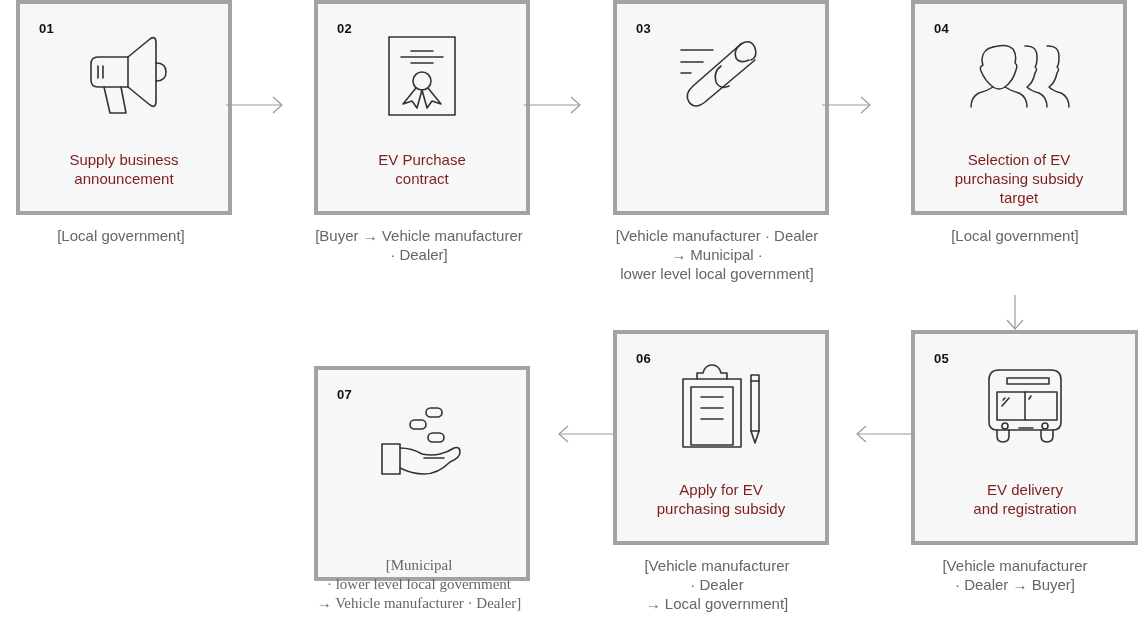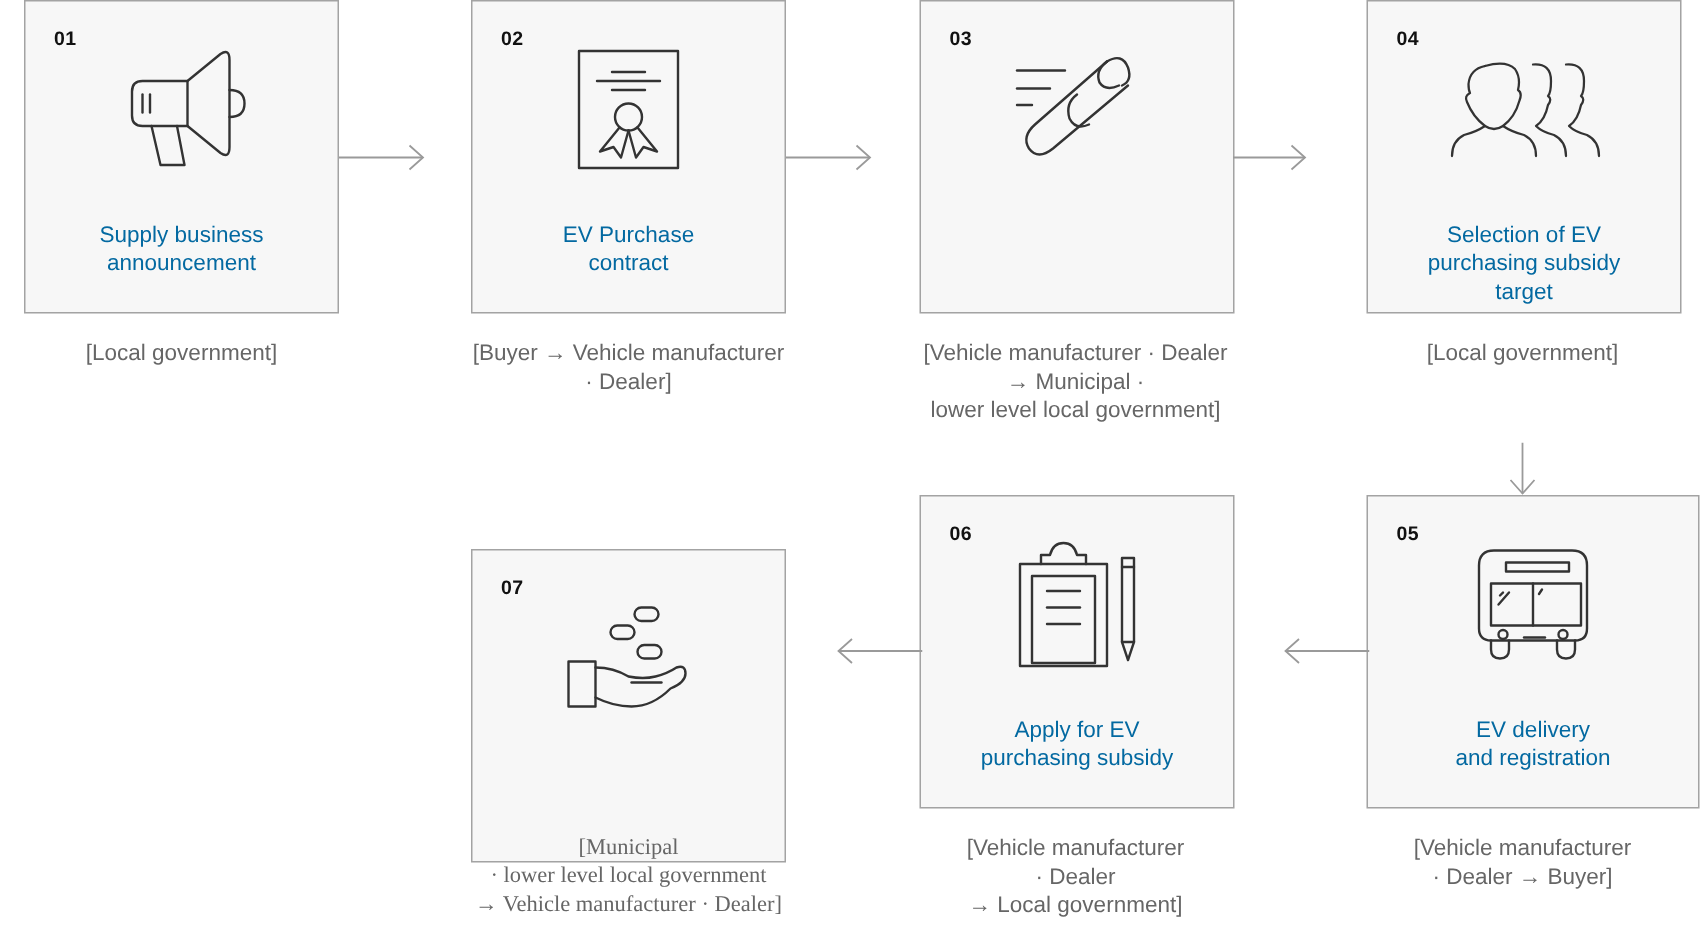--- a/index.html
+++ b/index.html
@@ -1,27 +1,27 @@
 <!DOCTYPE html>
 <html><head>
 <meta charset="utf-8">
 <style>
   html, body { margin: 0; padding: 0; background: #ffffff; }
   body { width: 1138px; height: 618px; position: relative; overflow: hidden;
          font-family: "Liberation Sans", "DejaVu Sans", sans-serif; }
   .step { position: absolute; width: 208px; height: 207px; background: #f7f7f7;
-          border: 1px solid #a3a3a3; }
+          border: 4px solid #a3a3a3; }
   .step-num { position: absolute; left: 19px; top: 17px; font-size: 13px; font-weight: bold;
               color: #111; letter-spacing: 0.3px; }
   .step-icon { position: absolute; left: 0; right: 0; top: 22px; height: 100px;
                display: flex; justify-content: center; align-items: center; }
   .step-icon svg { display: block; }
   .step-title { position: absolute; left: 10px; right: 10px; top: 146px; height: 50px;
                 display: flex; align-items: flex-start; justify-content: center;
-                text-align: center; font-size: 15px; line-height: 19px; color: #0369a1;
+                text-align: center; font-size: 15px; line-height: 19px; color: #7f1d1d;
                 white-space: pre-line; }
   .caption { position: absolute; width: 290px; text-align: center; font-size: 15px;
              line-height: 19px; color: #666; white-space: pre-line; }
   .arrow { position: absolute; }
   .arrow svg { display: block; }
 </style>
 </head>
 <body>
 
 <div class="step" style="left:16px; top:0px;">

